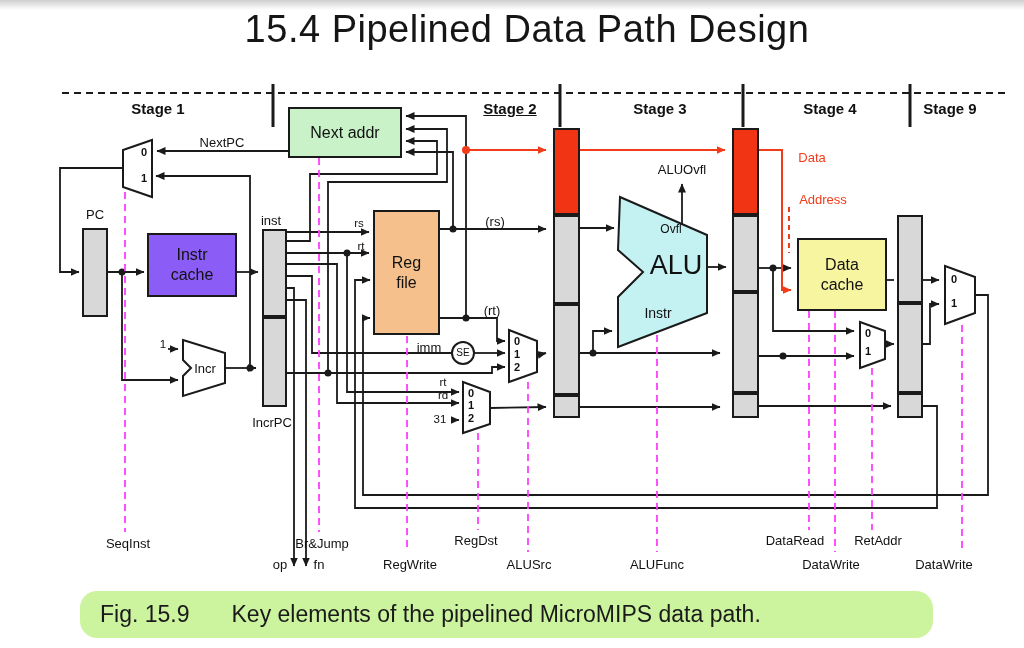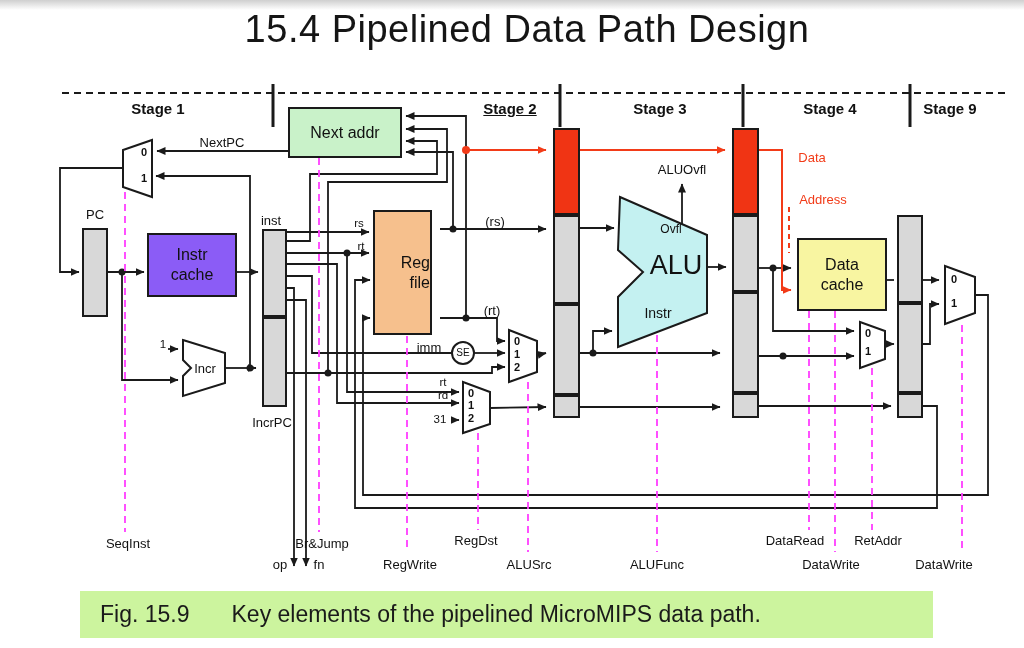--- a/index.html
+++ b/index.html
@@ -13,21 +13,21 @@
   .stage{font-size:15px;font-weight:bold;}
   .lbl{font-size:13px;}
   .lbl-sm{font-size:11.5px;}
   .muxd{font-size:11px;font-weight:bold;line-height:11px;}
   .red{color:#f23b18;}
   .box{position:absolute;border:2px solid #1a1a1a;display:flex;flex-direction:column;
        align-items:center;justify-content:center;line-height:1.25;font-size:16px;box-sizing:border-box;}
   .reg{position:absolute;box-sizing:border-box;border:2px solid #1a1a1a;background:#d8d8d8;}
   .regred{position:absolute;box-sizing:border-box;border:2px solid #1a1a1a;background:#f03414;}
   .caption{position:absolute;left:80px;top:591px;width:853px;height:47px;background:#ccf49e;
-           display:flex;align-items:center;font-size:23px;color:#1a1a1a;}
+           display:flex;align-items:center;font-size:23px;color:#1a1a1a;border-radius:17px;}
   .caption .fig{margin-left:20px;}
   .caption .txt{margin-left:42px;}
   svg{position:absolute;left:0;top:0;}
   svg .w{fill:none;stroke:#1a1a1a;stroke-width:1.8;}
   svg .rw{fill:none;stroke:#f23b18;stroke-width:2;}
   svg .mg{fill:none;stroke:#ff3dff;stroke-width:1.8;stroke-dasharray:7 5;}
   svg .shape{fill:#fff;stroke:#1a1a1a;stroke-width:2;}
 </style>
 </head>
 <body>
@@ -149,21 +149,21 @@
   <div class="abs ctr stage" style="left:830px;top:100px;">Stage 4</div>
   <div class="abs ctr stage" style="left:950px;top:100px;">Stage 9</div>
 
   <div class="box" style="left:288px;top:107px;width:114px;height:51px;background:#c9f2c9;">
     <span>Next addr</span>
   </div>
   <div class="box" style="left:147px;top:233px;width:90px;height:64px;background:#8b5cf6;">
     <span>Instr</span>
     <span>cache</span>
   </div>
-  <div class="box" style="left:373px;top:210px;width:59px;height:125px;background:#f6c08d;align-items:flex-end;">
+  <div class="box" style="left:373px;top:210px;width:67px;height:125px;background:#f6c08d;">
     <span>Reg</span>
     <span>file</span>
   </div>
   <div class="box" style="left:797px;top:238px;width:90px;height:73px;background:#f8f5a1;">
     <span>Data</span>
     <span>cache</span>
   </div>
 
   <div class="reg" style="left:82px;top:228px;width:26px;height:89px;"></div>
   <div class="reg" style="left:262px;top:229px;width:25px;height:88px;"></div>

